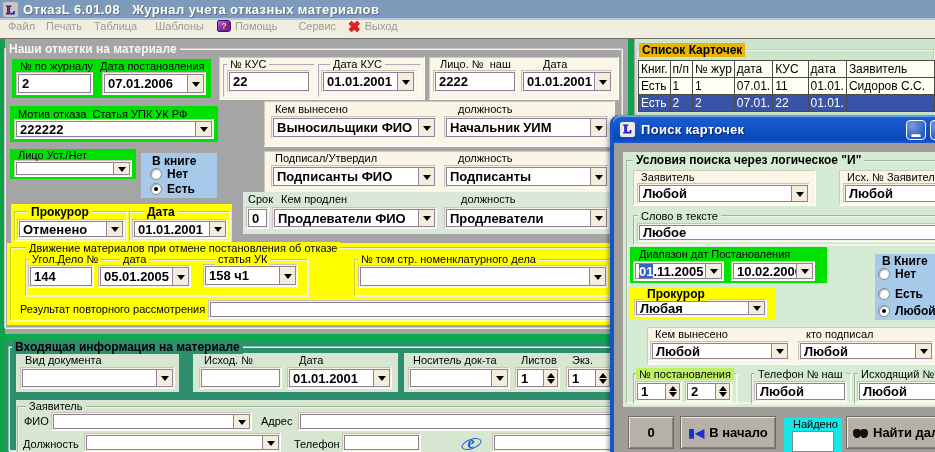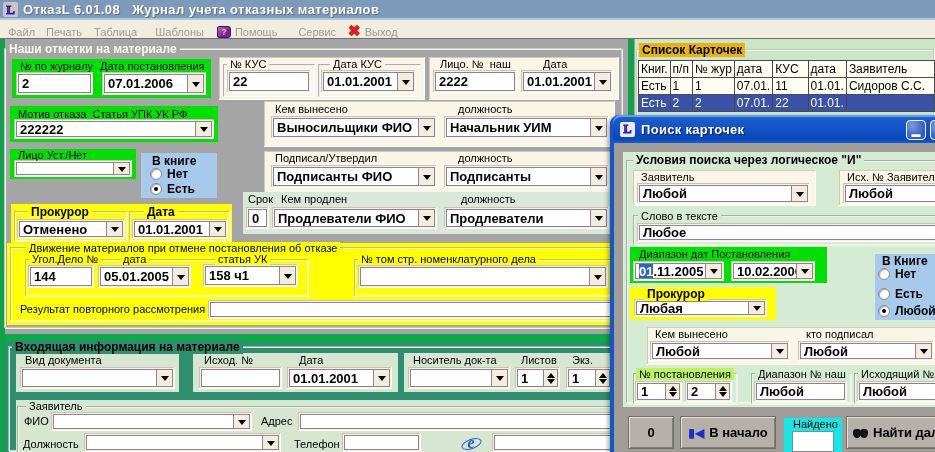--- a/index.html
+++ b/index.html
@@ -11,21 +11,21 @@
   
   .titlebar { left:0; top:0; width:935px; height:20px; background:#7E9ABA;
               border-bottom:2px solid #AFC9E1; display:flex; align-items:center; }
   .app-icon { width:15px; height:15px; margin:0 5px 0 3px; background:#C9C5C1;
               border-radius:2px; display:flex; align-items:center; justify-content:center;
               font:bold 13px/13px "Liberation Serif", serif; color:#B22;
               -webkit-text-stroke:1px #22C; position:relative; }
   .title-text { color:#FDFDF2; font-size:13px; font-weight:bold; letter-spacing:.4px; white-space:pre;
                 text-shadow:1px 1px 0 rgba(60,80,110,.55); }
   .menubar { left:0; top:20px; width:935px; height:18px; background:#F2EEDF;
-             display:flex; align-items:flex-end; font-size:11px; color:#9C9C94; }
+             display:flex; align-items:flex-start; font-size:11px; color:#9C9C94; }
   .menubar .mi { white-space:nowrap; }
   .book-icon { width:14px; height:12px; background:linear-gradient(135deg,#B06AD8 0%,#7B1FA2 60%);
                border:1px solid #4A0E66; border-radius:2px 3px 3px 2px; position:relative;
                display:inline-flex; align-items:center; justify-content:center;
                color:#FFD24A; font:bold 9px/9px "Liberation Sans",sans-serif; }
   .x-icon { color:#E02020; font-weight:bold; font-size:15px; line-height:14px;
             text-shadow:0 0 1px #901; }
 
   
   .client { left:0; top:38px; width:935px; height:414px; background:#A5A5A5;
@@ -556,21 +556,21 @@
     </div>
     <div class="field spin" style="left:71px;top:266px;width:47px;height:21px">
       <div class="in">2</div>
       <div class="spinbtns">
           <i class="up"></i>
           <i class="dn"></i>
         </div>
     </div>
 
     <div class="grp" style="left:137px;top:258px;width:100px;height:31px;border-color:#9FB49A #EFF6EC #EFF6EC #9FB49A"></div>
-    <span class="cap" style="left:141px;top:253px;background:#D5EBD3">Диапазон № наш</span>
+    <span class="cap" style="left:141px;top:253px;background:#D5EBD3">Телефон № наш</span>
     <div class="field" style="left:140px;top:266px;width:93px;height:21px">
       <div class="in">Любой</div>
     </div>
     <div class="grp" style="left:240px;top:258px;width:85px;height:31px;border-color:#9FB49A #EFF6EC #EFF6EC #9FB49A"></div>
     <span class="cap" style="left:244px;top:253px;background:#D5EBD3">Исходящий №</span>
     <div class="field" style="left:243px;top:266px;width:85px;height:21px">
       <div class="in">Любой</div>
     </div>
 
     <div class="dlg-bottom"></div>

